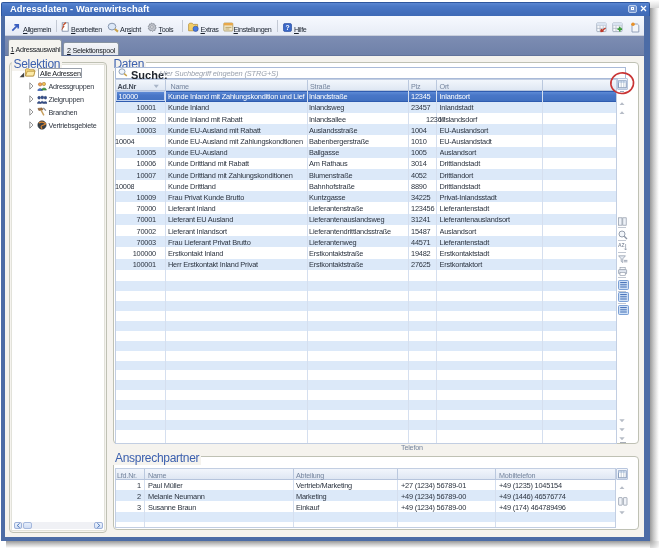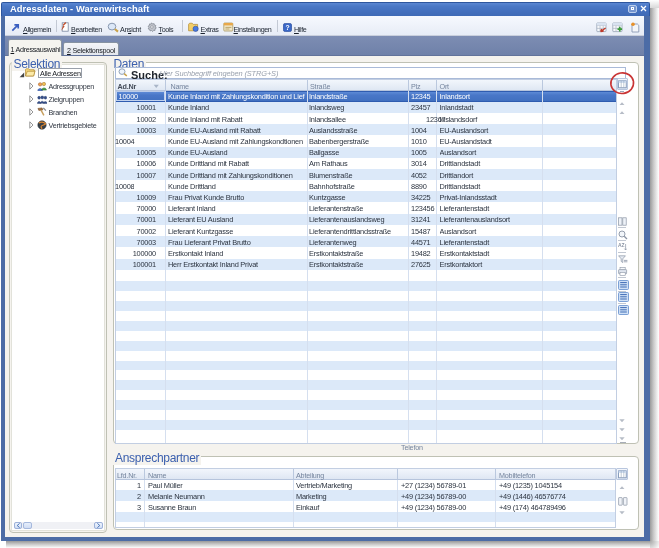--- a/index.html
+++ b/index.html
@@ -276,21 +276,21 @@
 <div class="cell" style="left:168px;top:204.09999999999994px;width:137px">Lieferant Inland</div>
 <div class="cell" style="left:309px;top:204.09999999999994px;width:97px">Lieferantenstraße</div>
 <div class="cell" style="left:411px;top:204.09999999999994px;width:24px">123456</div>
 <div class="cell" style="left:439.5px;top:204.09999999999994px;width:100.5px">Lieferantenstadt</div>
 <div class="cell" style="left:115px;top:215.29999999999993px;width:41px;text-align:right">70001</div>
 <div class="cell" style="left:168px;top:215.29999999999993px;width:137px">Lieferant EU Ausland</div>
 <div class="cell" style="left:309px;top:215.29999999999993px;width:97px">Lieferantenauslandsweg</div>
 <div class="cell" style="left:411px;top:215.29999999999993px;width:24px">31241</div>
 <div class="cell" style="left:439.5px;top:215.29999999999993px;width:100.5px">Lieferantenauslandsort</div>
 <div class="cell" style="left:115px;top:226.49999999999991px;width:41px;text-align:right">70002</div>
-<div class="cell" style="left:168px;top:226.49999999999991px;width:137px">Lieferant Kuntzgasse</div>
+<div class="cell" style="left:168px;top:226.49999999999991px;width:137px">Lieferant Inlandsort</div>
 <div class="cell" style="left:309px;top:226.49999999999991px;width:97px">Lieferantendrittlandsstraße</div>
 <div class="cell" style="left:411px;top:226.49999999999991px;width:24px">15487</div>
 <div class="cell" style="left:439.5px;top:226.49999999999991px;width:100.5px">Auslandsort</div>
 <div class="cell" style="left:115px;top:237.6999999999999px;width:41px;text-align:right">70003</div>
 <div class="cell" style="left:168px;top:237.6999999999999px;width:137px">Frau Lieferant Privat Brutto</div>
 <div class="cell" style="left:309px;top:237.6999999999999px;width:97px">Lieferantenweg</div>
 <div class="cell" style="left:411px;top:237.6999999999999px;width:24px">44571</div>
 <div class="cell" style="left:439.5px;top:237.6999999999999px;width:100.5px">Lieferantenstadt</div>
 <div class="cell" style="left:115px;top:248.8999999999999px;width:41px;text-align:right">100000</div>
 <div class="cell" style="left:168px;top:248.8999999999999px;width:137px">Erstkontakt Inland</div>

